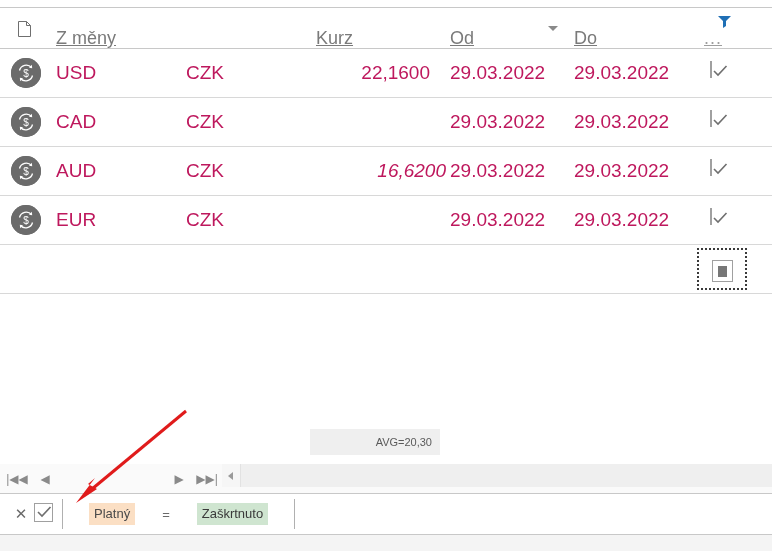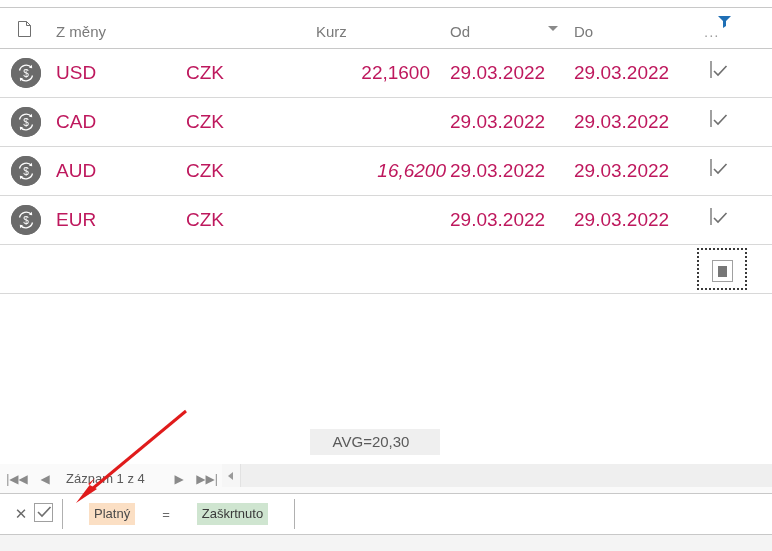--- a/index.html
+++ b/index.html
@@ -36,26 +36,27 @@
 
   .grid-header {
     position: relative;
     height: 40px;
     border-bottom: 1px solid #c8c8c8;
     background: #ffffff;
   }
 
   .hcell {
     position: absolute;
-    top: 4px;
+    top: 10px;
     height: 40px;
     line-height: 40px;
     color: #7a7a7a;
-    font-size: 15px;
+    font-size: 18px;
     white-space: nowrap;
+    text-decoration: underline;
   }
 
   .doc-icon {
     position: absolute;
     left: 18px;
     top: 13px;
     width: 13px;
     height: 16px;
   }
 
@@ -174,22 +175,22 @@
   }
   .agg-box {
     position: absolute;
     left: 310px;
     top: 429px;
     width: 130px;
     height: 26px;
     line-height: 26px;
     background: #efefef;
     color: #5a5a5a;
-    font-size: 15px;
-    text-align: center;
+    font-size: 11px;
+    text-align: right;
     padding-right: 8px;
     box-sizing: border-box;
   }
 
   
   .navbar {
     position: absolute;
     left: 0; top: 464px;
     width: 772px;
     height: 30px;
@@ -456,21 +457,20 @@
 </div>
 
 <div class="blank-area"></div>
 
 <div class="agg-band"></div>
 <div class="agg-box">AVG=20,30</div>
 
 <div class="navbar">
   <div class="nav-btn" style="left:6px; width:22px;">|◀◀</div>
   <div class="nav-btn" style="left:36px; width:18px;">◀</div>
-  <div class="nav-label">Záznam 1 z 4</div>
   <div class="nav-btn" style="left:170px; width:18px;">▶</div>
   <div class="nav-btn" style="left:196px; width:22px;">▶▶|</div>
 </div>
 <div class="hscroll">
   <span class="hscroll-btn">
       <i></i>
     </span>
 </div>
 
 <div class="filterbar">

